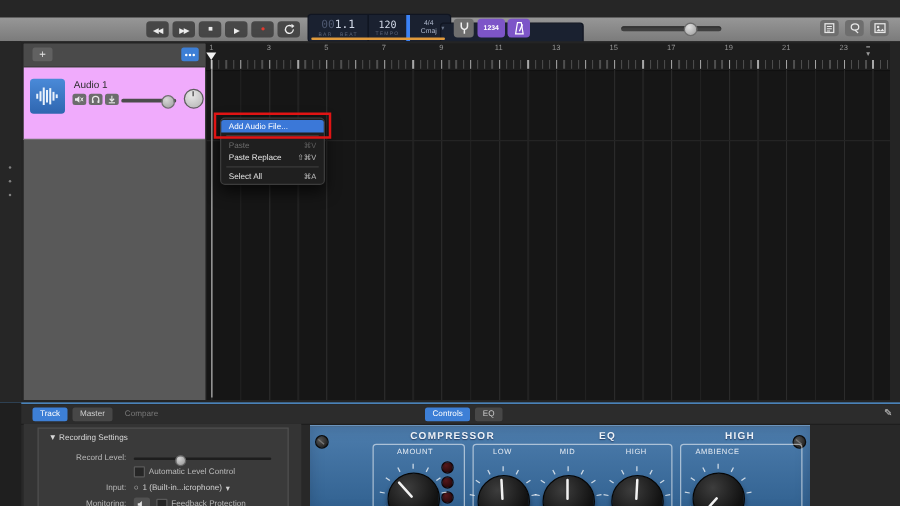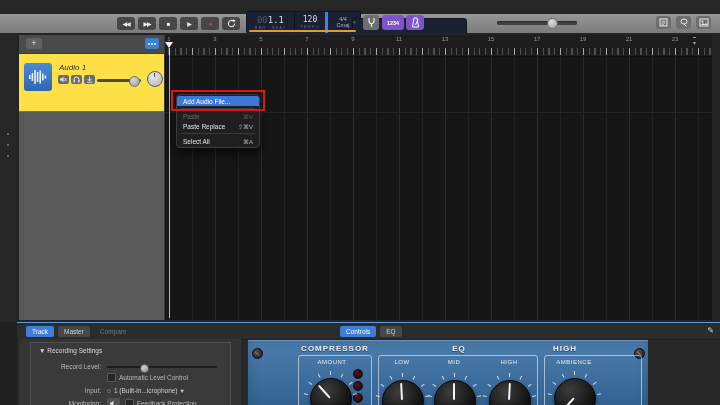--- a/index.html
+++ b/index.html
@@ -48,21 +48,21 @@
   .workarea{left:0;top:33px;width:720px;height:289px;background:#242424;}
   .leftstrip{left:0;top:33px;width:17px;height:289px;background:#262626;}
   .dot{width:2px;height:2px;background:#818181;border-radius:50%;}
   .headercol{left:19px;top:35px;width:145px;height:285px;background:#595959;}
   .hc-top{position:absolute;left:0;top:0;width:145px;height:18px;background:#4a4a4a;border-bottom:1px solid #3a3a3a;}
   .addbtn{position:absolute;left:7px;top:3px;width:16px;height:11px;background:#616161;border-radius:2px;
     color:#e2e2e2;font-size:9px;line-height:10px;text-align:center;}
   .hdr-blue{position:absolute;right:5px;top:3px;width:14px;height:11px;background:var(--accent);border-radius:2px;
     display:flex;align-items:center;justify-content:center;gap:1px;}
   .hdr-blue i{width:2px;height:2px;background:#fff;border-radius:50%;display:block;}
-  .trackrow{position:absolute;left:0;top:19px;width:161px;height:57px;background:#fde047;border-bottom:1px solid #6f6f6f;font-style:italic;}
+  .trackrow{position:absolute;left:0;top:19px;width:161px;height:57px;background:#f0abfc;border-bottom:1px solid #6f6f6f;}
   .wave-icon{position:absolute;left:5px;top:9px;width:28px;height:28px;border-radius:3px;
     background:linear-gradient(#4a8ad8,#2f66b0);display:flex;align-items:center;justify-content:center;}
   .trackname{position:absolute;left:40px;top:9px;font-size:8px;color:#2e2e2e;}
   .trk-btns{position:absolute;left:39px;top:21px;display:flex;gap:2px;}
   .trk-btns .tb{width:11px;height:9px;background:#6c6c6c;border-radius:2px;display:flex;align-items:center;justify-content:center;}
   .trk-slider{position:absolute;left:78px;top:25px;width:44px;height:3px;background:#4c4c4c;border-radius:2px;}
   .trk-slider .handle{position:absolute;left:32px;top:-3px;width:9px;height:9px;border-radius:50%;
     background:radial-gradient(circle at 35% 30%,#d8d8d8,#9d9d9d);border:1px solid #707070;}
   .panknob{position:absolute;left:128px;top:17px;width:14px;height:14px;border-radius:50%;
     background:radial-gradient(circle at 40% 30%,#e8e8e8,#b2b2b2);border:1px solid #5d5d5d;}
@@ -122,21 +122,21 @@
   .chk{position:absolute;width:7px;height:7px;background:#262626;border:1px solid #5a5a5a;border-radius:1px;}
   .inputsel{position:absolute;left:76px;top:42px;width:113px;height:11px;display:flex;align-items:center;gap:3px;
     color:#cfcfcf;font-size:6.5px;}
   .monbtn{position:absolute;left:76px;top:55px;width:13px;height:10px;background:#515151;border-radius:2px;
     display:flex;align-items:center;justify-content:center;}
 
   .amp{position:absolute;left:248px;top:18px;width:400px;height:70px;
     background:linear-gradient(var(--panel-top),var(--panel-bottom));
     border-top:1px solid #6b94bd;box-shadow:inset 0 0 12px rgba(0,0,20,.18);}
   .amp .title{position:absolute;top:3px;transform:translateX(-50%);color:#eef3f9;font-size:8px;font-weight:bold;
-    letter-spacing:1px;text-shadow:0 1px 1px rgba(0,0,30,.5);}
+    letter-spacing:1px;text-shadow:0 1px 1px rgba(0,0,30,.5);margin-left:27px;}
   .ampbox{position:absolute;top:14px;height:70px;border:1px solid rgba(255,255,255,.55);border-radius:3px;}
   .klabel{position:absolute;top:18px;transform:translateX(-50%);color:#e8eef5;font-size:6px;letter-spacing:.5px;}
   .knob{position:absolute;width:56px;height:56px;}
   .knob .face{position:absolute;left:8px;top:8px;width:40px;height:40px;border-radius:50%;
     background:radial-gradient(circle at 38% 28%,#3d3d3d,#111 65%);border:1px solid #060606;
     box-shadow:0 3px 4px rgba(0,0,10,.45);}
   .knob .pointer{position:absolute;left:50%;top:50%;width:2px;height:17px;margin-left:-1px;margin-top:-17px;
     background:#f2f2f2;border-radius:1px;transform-origin:bottom center;z-index:2;}
   .knob .tick{position:absolute;left:50%;top:50%;width:1px;height:4px;margin:-2px 0 0 -.5px;
     background:rgba(255,255,255,.75);}

